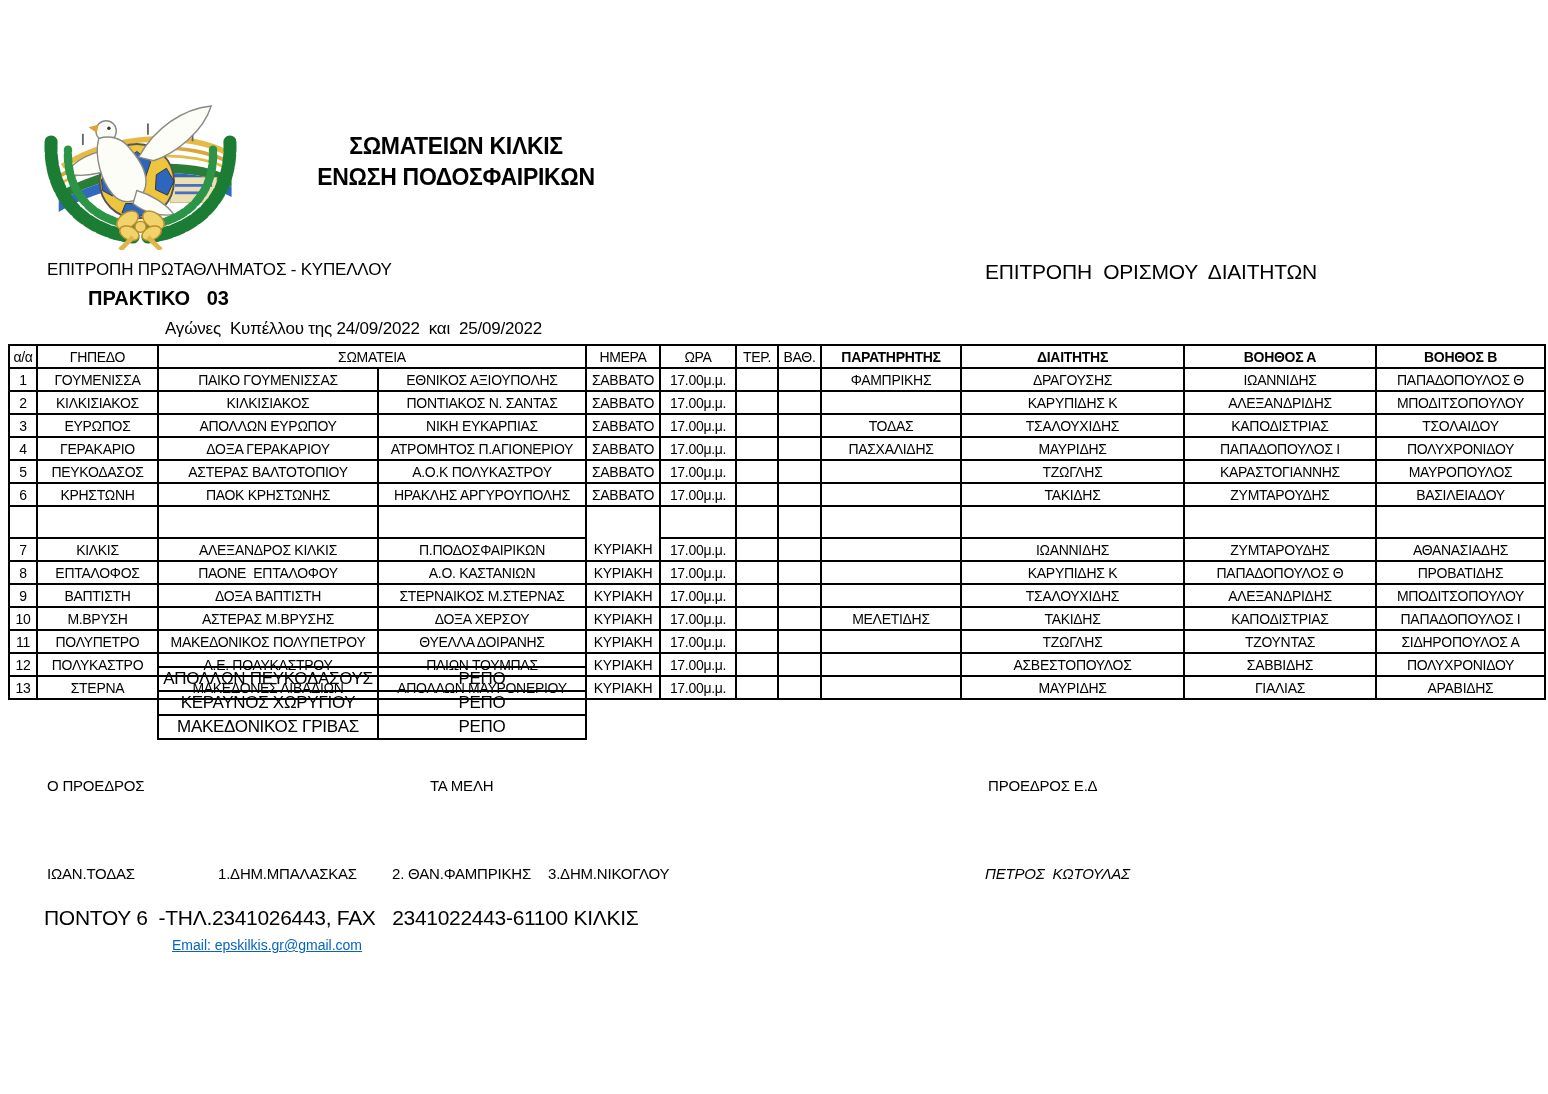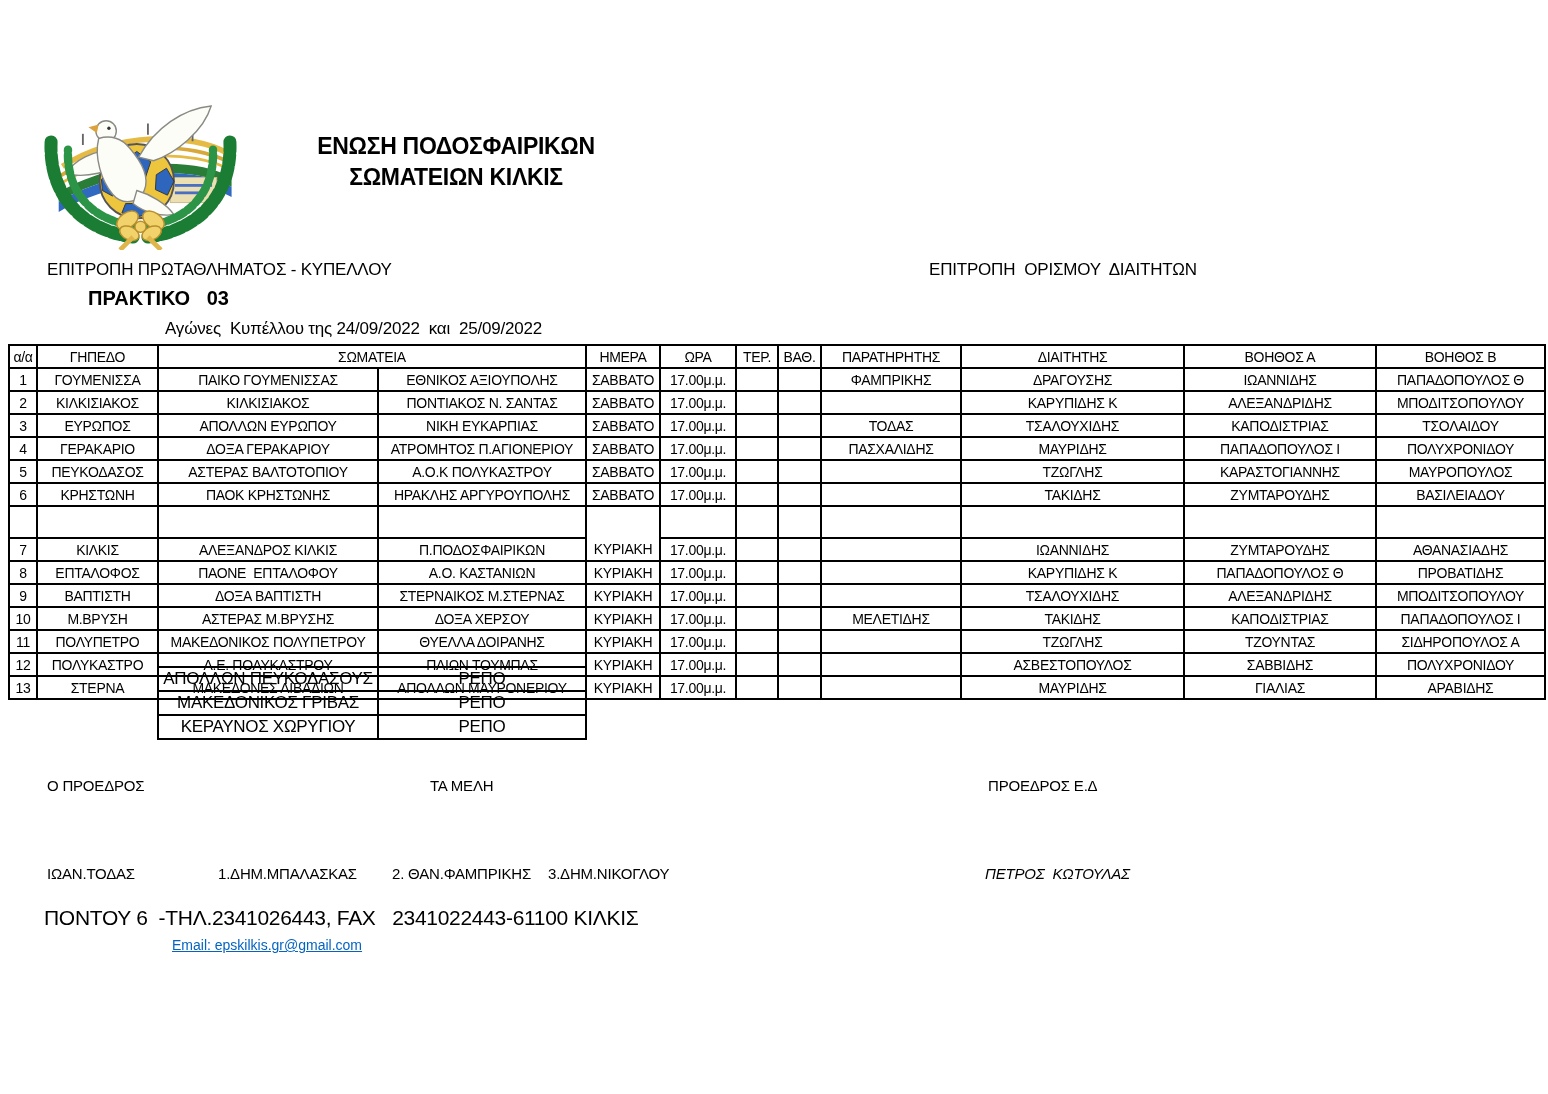--- a/index.html
+++ b/index.html
@@ -5,29 +5,29 @@
   html,body{margin:0;padding:0;background:#ffffff;}
   .page{position:relative;width:1548px;height:1094px;background:#fff;overflow:hidden;
         font-family:"Liberation Sans", sans-serif;color:#000;}
   .abs{position:absolute;}
   .pre{white-space:pre;}
 
   
   .org-title{left:288px;top:131px;width:336px;text-align:center;font-size:23px;font-weight:bold;
              line-height:31px;letter-spacing:-0.3px;}
   .committee-left{left:47px;top:260px;font-size:17px;letter-spacing:-0.2px;}
-  .committee-right{left:929px;top:260px;font-size:17px;letter-spacing:-0.2px;}
+  .committee-right{left:985px;top:260px;font-size:21px;letter-spacing:-0.2px;}
   .praktiko{left:44px;top:287px;font-size:20px;font-weight:bold;margin-left:44px;}
   .subtitle{left:165px;top:319px;font-size:17px;letter-spacing:-0.2px;}
 
   
   table.fixtures{border-collapse:collapse;table-layout:fixed;}
   .fixtures th,.fixtures td{border:2px solid #000;height:21px;padding:0;text-align:center;
        font-size:14px;letter-spacing:-0.3px;white-space:pre;overflow:hidden;font-weight:normal;}
-  .fixtures th.bold{font-weight:normal;}
+  .fixtures th.bold{font-weight:bold;}
   .c-day,.c-time{text-align:left;padding-left:3px;font-weight:bold;}
   tr.sep-row td{height:30px;}
   tr.sep-row td.c-day{border-bottom:none;}
   tr.after-sep td.c-day{border-top:none;}
 
   
   table.repo{border-collapse:collapse;table-layout:fixed;}
   .repo td{border:2px solid #000;height:22px;padding:0;text-align:center;font-size:17px;
        letter-spacing:-0.3px;white-space:pre;}
 
@@ -86,22 +86,22 @@
       <ellipse cx="134" cy="138" rx="13" ry="8" transform="rotate(35 134 138)"></ellipse>
       <ellipse cx="108" cy="152" rx="11" ry="7" transform="rotate(25 108 152)"></ellipse>
       <ellipse cx="132" cy="152" rx="11" ry="7" transform="rotate(-25 132 152)"></ellipse>
       <circle cx="120" cy="145" r="6"></circle>
       <path d="M112,156 C106,162 102,166 98,170" fill="none" stroke="#e0b64a" stroke-width="5"></path>
       <path d="M128,156 C134,162 138,166 142,170" fill="none" stroke="#e0b64a" stroke-width="5"></path>
     </g>
   </svg>
 
   <div class="abs org-title">
+    <div>ΣΩΜΑΤΕΙΩΝ ΚΙΛΚΙΣ</div>
     <div>ΕΝΩΣΗ ΠΟΔΟΣΦΑΙΡΙΚΩΝ</div>
-    <div>ΣΩΜΑΤΕΙΩΝ ΚΙΛΚΙΣ</div>
   </div>
 
   <div class="abs committee-left pre">ΕΠΙΤΡΟΠΗ ΠΡΩΤΑΘΛΗΜΑΤΟΣ - ΚΥΠΕΛΛΟΥ</div>
   <div class="abs committee-right pre">ΕΠΙΤΡΟΠΗ  ΟΡΙΣΜΟΥ  ΔΙΑΙΤΗΤΩΝ</div>
   <div class="abs praktiko pre">ΠΡΑΚΤΙΚΟ   03</div>
   <div class="abs subtitle pre">Αγώνες  Κυπέλλου της 24/09/2022  και  25/09/2022</div>
 
   <table class="fixtures abs" style="left:8px;top:344px;">
     <colgroup>
       <col style="width:28px">
@@ -336,25 +336,25 @@
     <colgroup>
         <col style="width:220px">
         <col style="width:208px">
       </colgroup>
     <tbody>
         <tr>
       <td>ΑΠΟΛΛΩΝ ΠΕΥΚΟΔΑΣΟΥΣ</td>
       <td>ΡΕΠΟ</td>
     </tr>
         <tr>
+      <td>ΚΕΡΑΥΝΟΣ ΧΩΡΥΓΙΟΥ</td>
+      <td>ΡΕΠΟ</td>
+    </tr>
+        <tr>
       <td>ΜΑΚΕΔΟΝΙΚΟΣ ΓΡΙΒΑΣ</td>
-      <td>ΡΕΠΟ</td>
-    </tr>
-        <tr>
-      <td>ΚΕΡΑΥΝΟΣ ΧΩΡΥΓΙΟΥ</td>
       <td>ΡΕΠΟ</td>
     </tr>
       </tbody>
   </table>
 
   <div class="abs sig" style="left:47px;top:777px;text-align:center;">Ο ΠΡΟΕΔΡΟΣ</div>
   <div class="abs sig" style="left:430px;top:777px;">ΤΑ ΜΕΛΗ</div>
   <div class="abs sig" style="left:988px;top:777px;">ΠΡΟΕΔΡΟΣ Ε.Δ</div>
 
   <div class="abs sig" style="left:47px;top:865px;">ΙΩΑΝ.ΤΟΔΑΣ</div>

